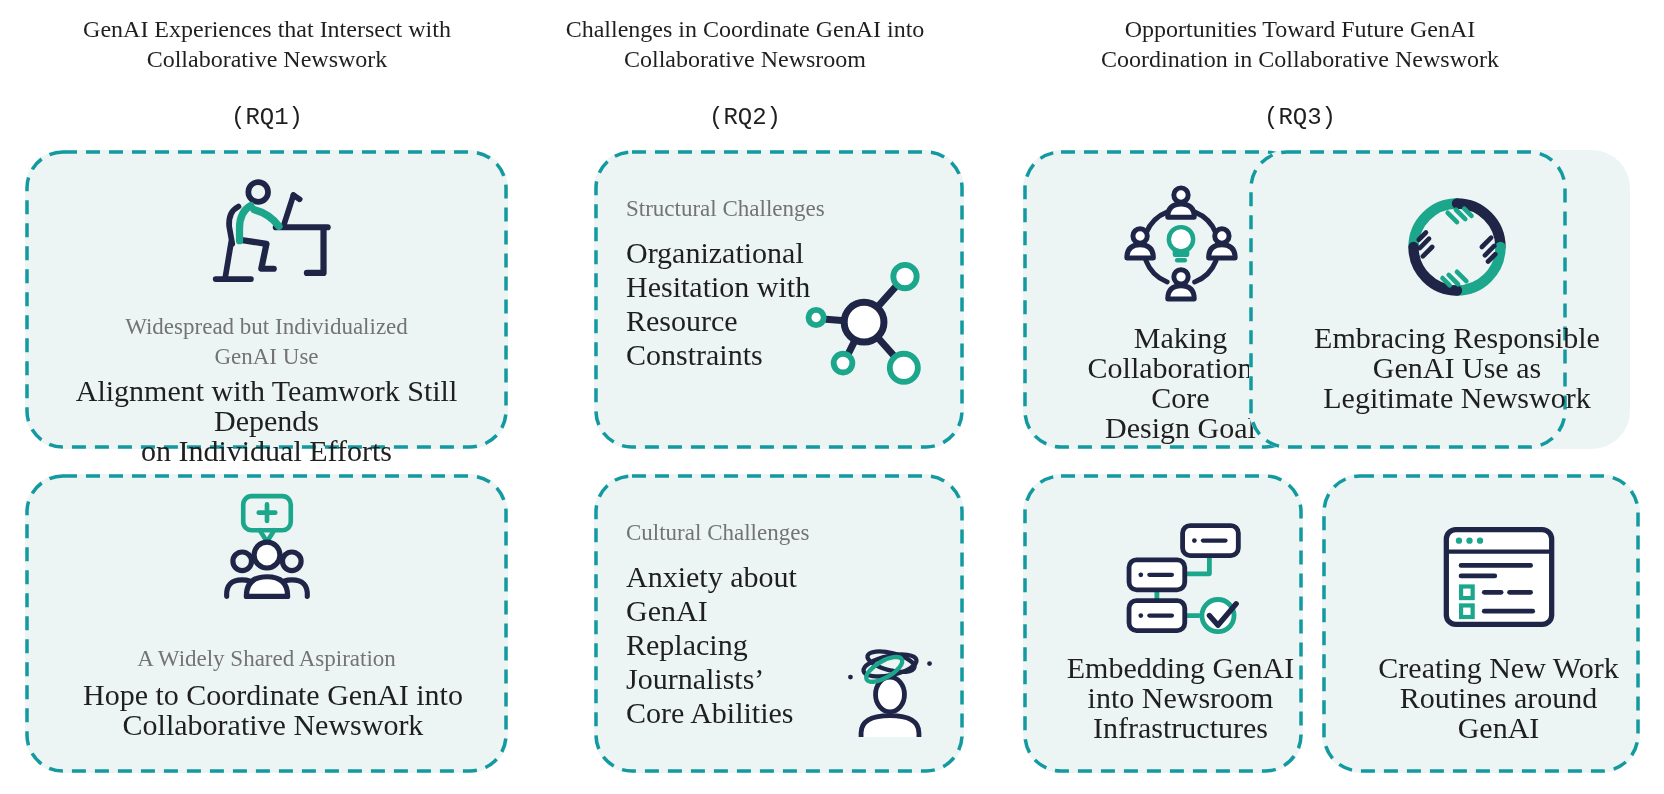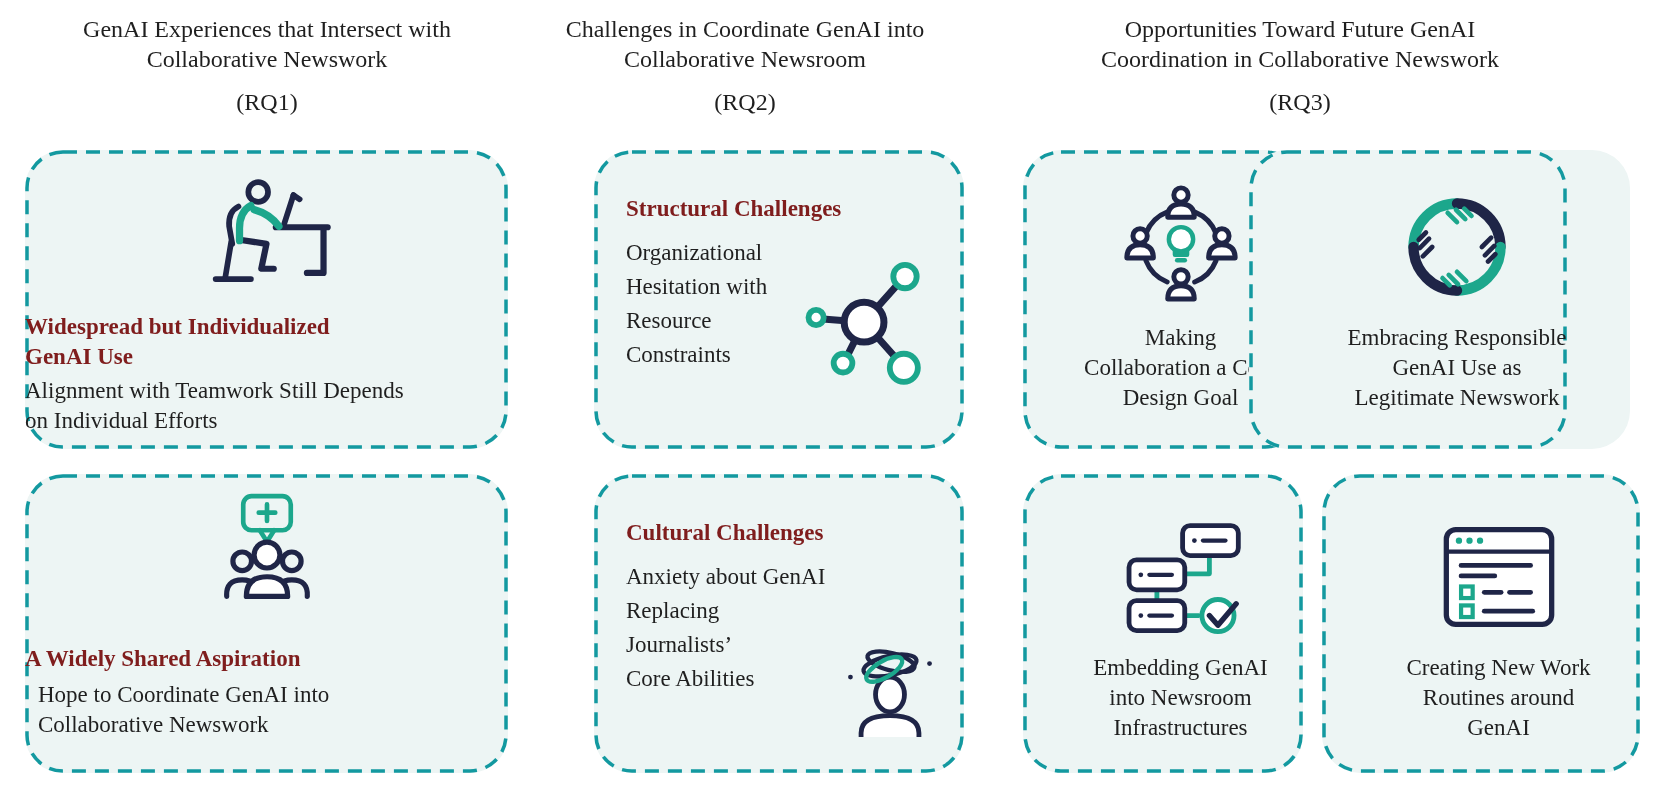--- a/index.html
+++ b/index.html
@@ -5,31 +5,31 @@
   html,body { margin:0; padding:0; }
   body {
     width:1664px; height:794px; position:relative;
     background:#ffffff;
     font-family:"Liberation Serif","DejaVu Serif",serif;
     color:#1f1f1f;
     overflow:hidden;
   }
   .col-header { position:absolute; top:14px; text-align:center; font-size:24px; line-height:30px; }
   .h-title { white-space:pre-line; }
-  .h-rq { margin-top:13px; }
+  .h-rq { margin-top:29px;font-family:Liberation Mono, monospace; }
 
   .card { position:absolute; height:299px; background:#EDF5F4; border-radius:38px; box-sizing:border-box; }
   .cb  { position:absolute; left:0; top:0; pointer-events:none; }
   .card-inner { position:relative; width:100%; height:100%; box-sizing:border-box; }
 
-  .center-card .card-inner { }
+  .center-card .card-inner { text-align:center; }
   .icon-box { display:flex; align-items:center; justify-content:center; }
 
-  .card-title { font-weight:bold; font-size:23px; line-height:30px; white-space:pre-line; color:#7f1d1d; }
-  .card-body  { font-size:23px; line-height:30px; white-space:pre-line; }
+  .card-title { font-weight:normal; font-size:23px; line-height:30px; white-space:pre-line; color:#737373; }
+  .card-body  { font-size:30px; line-height:30px; white-space:pre-line; }
   .card-body.loose { line-height:34px; }
 
   .left-card .card-inner { text-align:left; padding:44px 28px 0 32px; }
   .left-card.pt58 .card-inner { }
   .left-card .card-body { margin-top:12px; }
 
   .abs-icon { position:absolute; }
 
   .c1a .icon-box { height:132px; margin-top:18px; }
   .c1a .card-title { margin-top:12px; }

